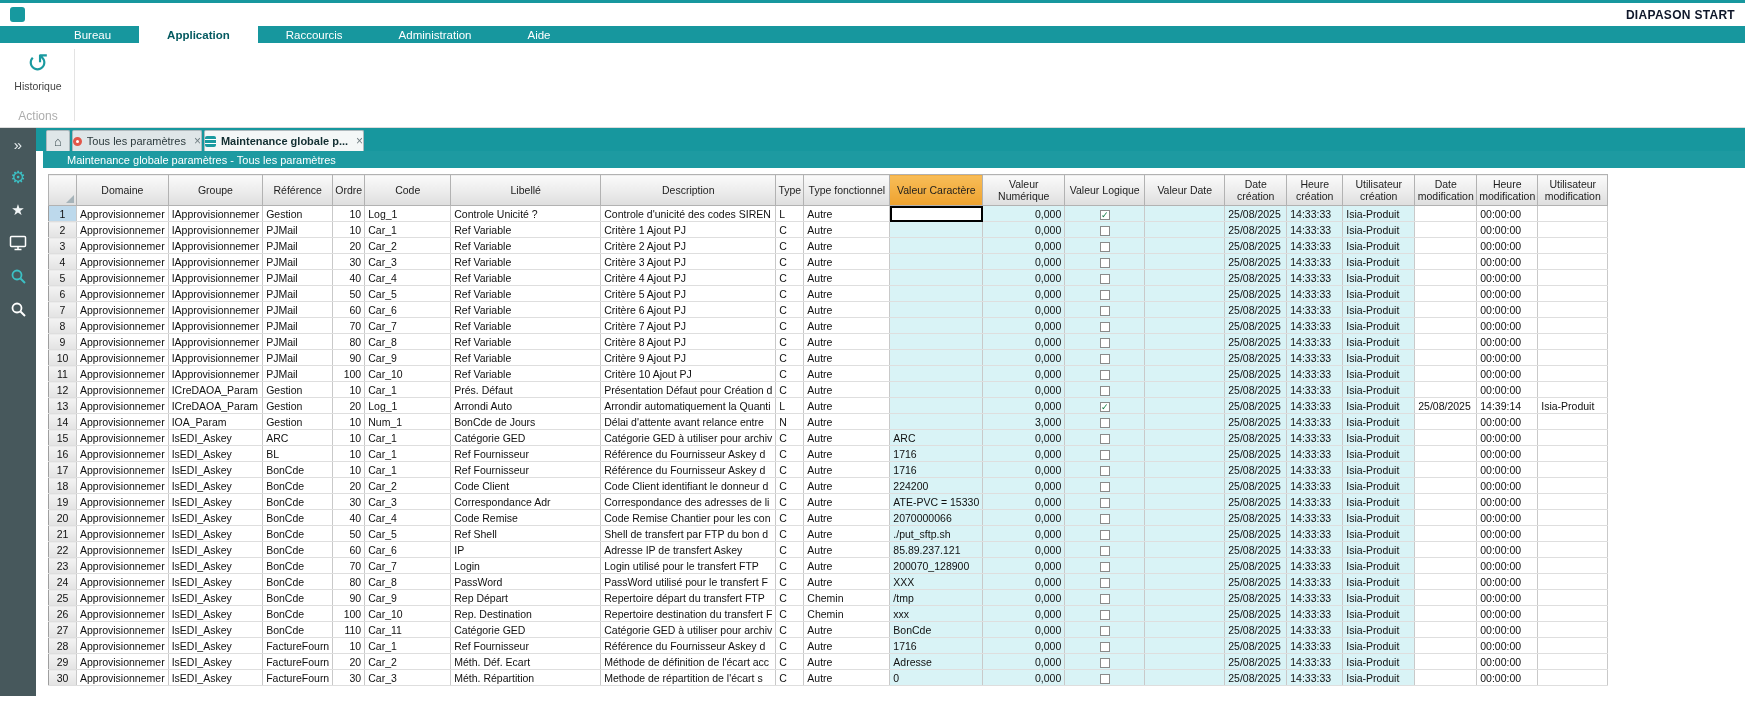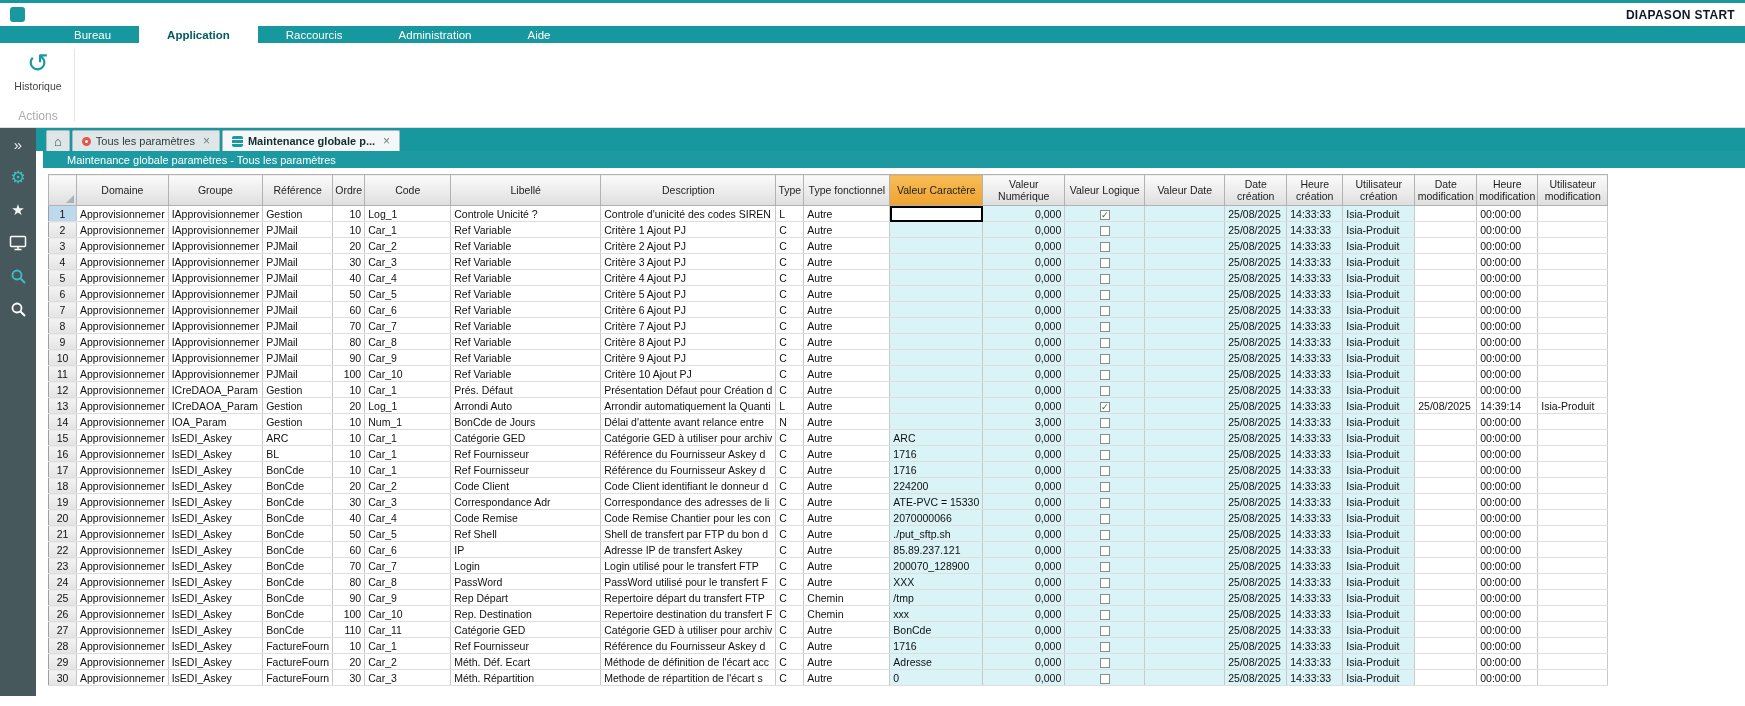--- a/index.html
+++ b/index.html
@@ -27,21 +27,21 @@
   
   .content { display:flex; height:568px; }
   .sidebar { width:36px; background:#47585c; display:flex; flex-direction:column; align-items:center; padding-top:6px; gap:13px; flex:none; }
   .side-icon { width:22px; height:20px; display:flex; align-items:center; justify-content:center; color:#fff; cursor:pointer; }
   .glyph-chevrons { font-size:15px; color:#e8eef0; }
   .glyph-gear { font-size:17px; color:#3cc0c4; }
   .glyph-star { font-size:15px; color:#f2f6f7; }
   .main { flex:1; display:flex; flex-direction:column; background:#ffffff; min-width:0; }
   
   .tabbar { height:23px; background:#17979e; display:flex; align-items:flex-end; padding-left:10px; }
-  .tab { display:flex; align-items:center; gap:5px; height:21px; padding:0 9px; background:#dfe6e8; border:1px solid #aeb9bd; border-bottom:none; margin-right:2px; font-size:11px; color:#2c3a3d; border-radius:2px 2px 0 0; cursor:pointer; white-space:nowrap; }
+  .tab { display:flex; align-items:center; gap:5px; height:21px; padding:0 0; background:#dfe6e8; border:1px solid #aeb9bd; border-bottom:none; margin-right:2px; font-size:11px; color:#2c3a3d; border-radius:2px 2px 0 0; cursor:pointer; white-space:nowrap; }
   .tab.active { background:#f4f7f7; color:#122e31; font-weight:bold; }
   .tab.home { padding:0 7px; font-size:13px; color:#3c4c50; }
   .tab-close { color:#6f7d81; font-size:12px; font-weight:normal; margin-left:3px; }
   .icon-ring { width:9px; height:9px; border:3px solid #e2574a; border-radius:50%; background:#fff; flex:none; }
   .icon-doc { width:11px; height:11px; border-radius:2px; flex:none;
               background:linear-gradient(#1a9aa0 0 3px,#ffffff 3px 4px,#1a9aa0 4px 7px,#ffffff 7px 8px,#1a9aa0 8px 11px); }
   .glyph-home { line-height:1; }
   
   .viewtitle { height:17px; background:#1d9aa1; color:#ffffff; font-size:11px; display:flex; align-items:center; padding-left:24px; flex:none;margin-left:7px; }
   

